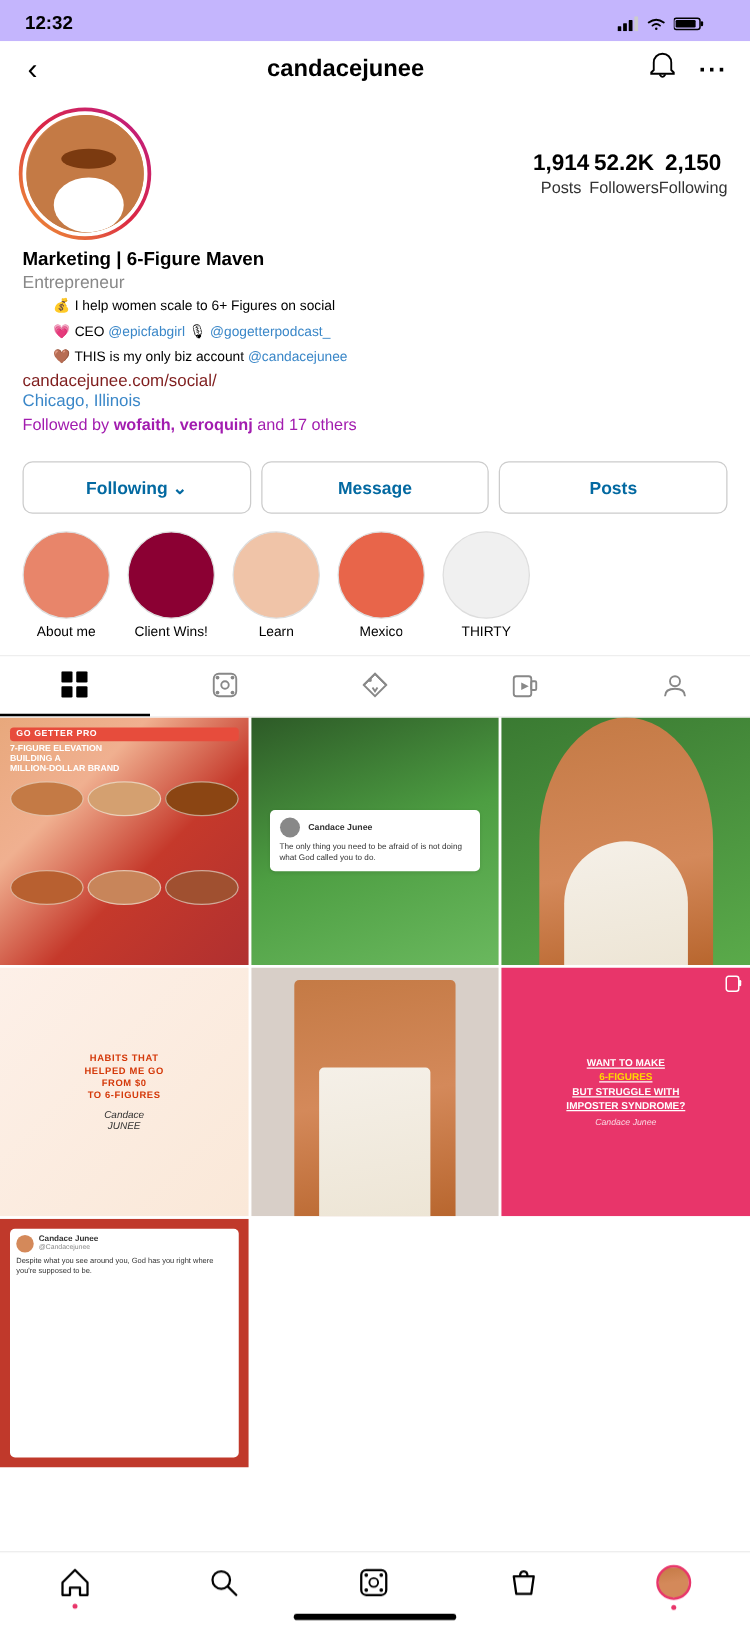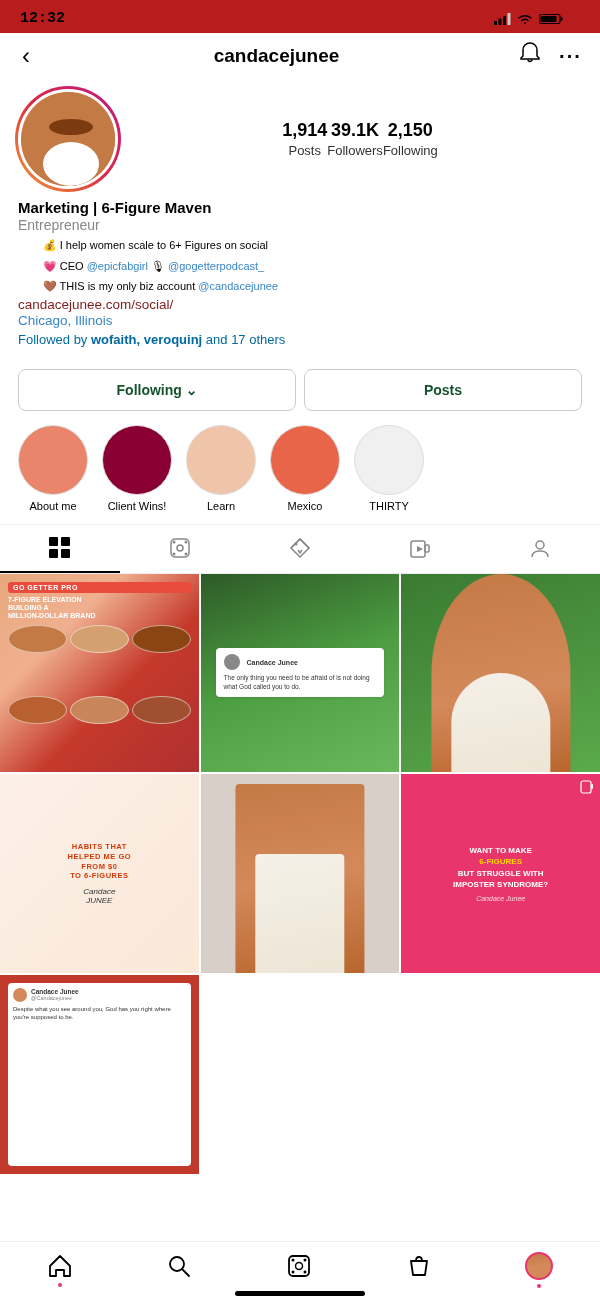--- a/index.html
+++ b/index.html
@@ -11,22 +11,21 @@
       font-family: -apple-system, BlinkMacSystemFont, 'Segoe UI', sans-serif;
       overflow-x: hidden;
     }
 
     
     .status-bar {
       display: flex;
       justify-content: space-between;
       align-items: center;
       padding: 10px 36px 6px 20px;
-      background: #b91c1c;
-      font-family: Liberation Mono, monospace;
+      background: #c4b5fd;
     }
     .status-time {
       font-size: 15px;
       font-weight: 600;
       color: #000;
     }
     .status-icons {
       display: flex;
       align-items: center;
       gap: 6px;
@@ -90,21 +89,21 @@
       background: linear-gradient(170deg, #c47a45 0%, #d4895a 40%, #b8662e 100%);
       border-radius: 50%;
       display: flex;
       align-items: flex-end;
       justify-content: center;
       overflow: hidden;
     }
     .stats-row {
       display: flex;
       flex: 1;
-      justify-content: center;
+      justify-content: flex-end;
     }
     .stat-item {
       text-align: center;
     }
     .stat-number {
       font-size: 18px;
       font-weight: 700;
       color: #000;
       display: block;
     }
@@ -145,40 +144,40 @@
       display: block;
       margin-top: 2px;
     }
     .bio-location {
       color: #3a87c8;
       font-size: 13.5px;
       margin-top: 1px;
     }
     .bio-followed {
       font-size: 13px;
-      color: #0369a1;
+      color: #a21caf;
       margin-top: 4px;
     }
     .bio-followed strong { font-weight: 700; }
 
     
     .action-buttons {
       display: flex;
       gap: 8px;
       margin: 12px 18px 0 18px;
     }
     .action-btn {
       flex: 1;
       padding: 12px 4px;
       border: 1.5px solid #ccc;
       border-radius: 8px;
       background: #fff;
       font-size: 14px;
       font-weight: 600;
-      color: #14532d;
+      color: #0369a1;
       text-align: center;
       cursor: pointer;
       display: flex;
       align-items: center;
       justify-content: center;
       gap: 3px;
     }
 
     
     .highlights-row {
@@ -367,20 +366,21 @@
       padding: 10px;
       text-align: center;
       position: relative;
     }
     .post-6-text {
       font-size: 8px;
       font-weight: 900;
       color: #fff;
       text-transform: uppercase;
       line-height: 1.4;
+      text-decoration: underline;
     }
     .post-6-highlight {
       color: #ffd700;
     }
     .post-6-reels {
       position: absolute;
       top: 6px;
       right: 6px;
       color: #fff;
       font-size: 12px;
@@ -541,21 +541,21 @@
         </div>
       </div>
     </div>
 
     <div class="stats-row">
       <div class="stat-item">
         <span class="stat-number">1,914</span>
         <span class="stat-label">Posts</span>
       </div>
       <div class="stat-item">
-        <span class="stat-number">39.1K</span>
+        <span class="stat-number">52.2K</span>
         <span class="stat-label">Followers</span>
       </div>
       <div class="stat-item">
         <span class="stat-number">2,150</span>
         <span class="stat-label">Following</span>
       </div>
     </div>
   </div>
 
   <div class="bio-section">
@@ -571,20 +571,21 @@
     <a class="bio-link" href="#">candacejunee.com/social/</a>
     <div class="bio-location">Chicago, Illinois</div>
     <div class="bio-followed">
       <span>Followed by </span><strong>wofaith, veroquinj</strong><span> and 17 others</span>
     </div>
   </div>
 </div>
 
 <div class="action-buttons">
   <button class="action-btn">Following ⌄</button>
+  <button class="action-btn">Message</button>
   <button class="action-btn">Posts</button>
 </div>
 
 <div class="highlights-row">
   <div class="highlight-item">
     <div class="highlight-circle" style="background: #e8856a;"></div>
     <span class="highlight-label">About me</span>
   </div>
   <div class="highlight-item">
     <div class="highlight-circle" style="background: #8b0033;"></div>

